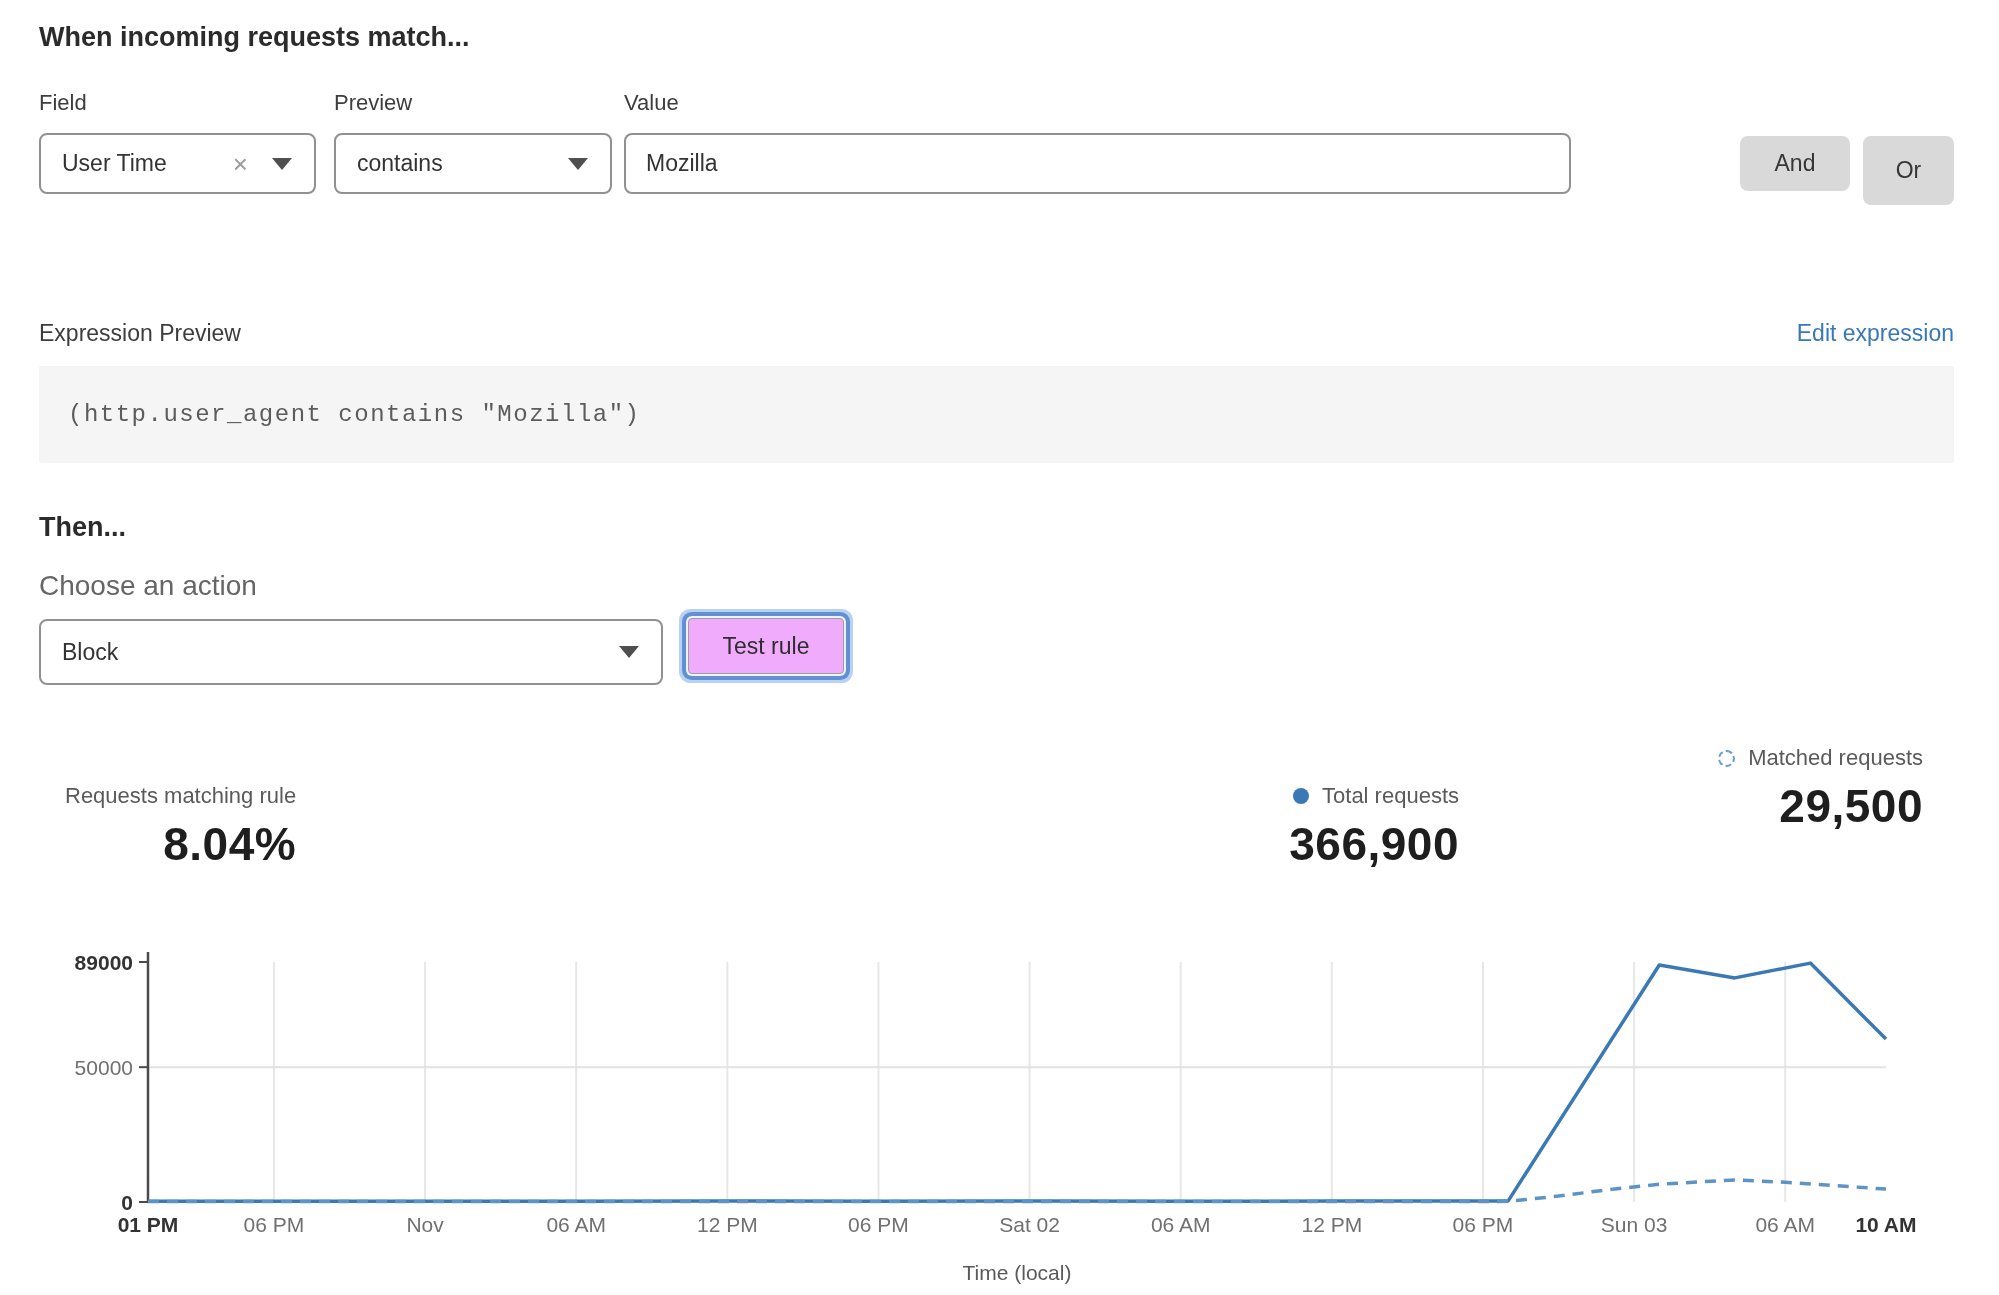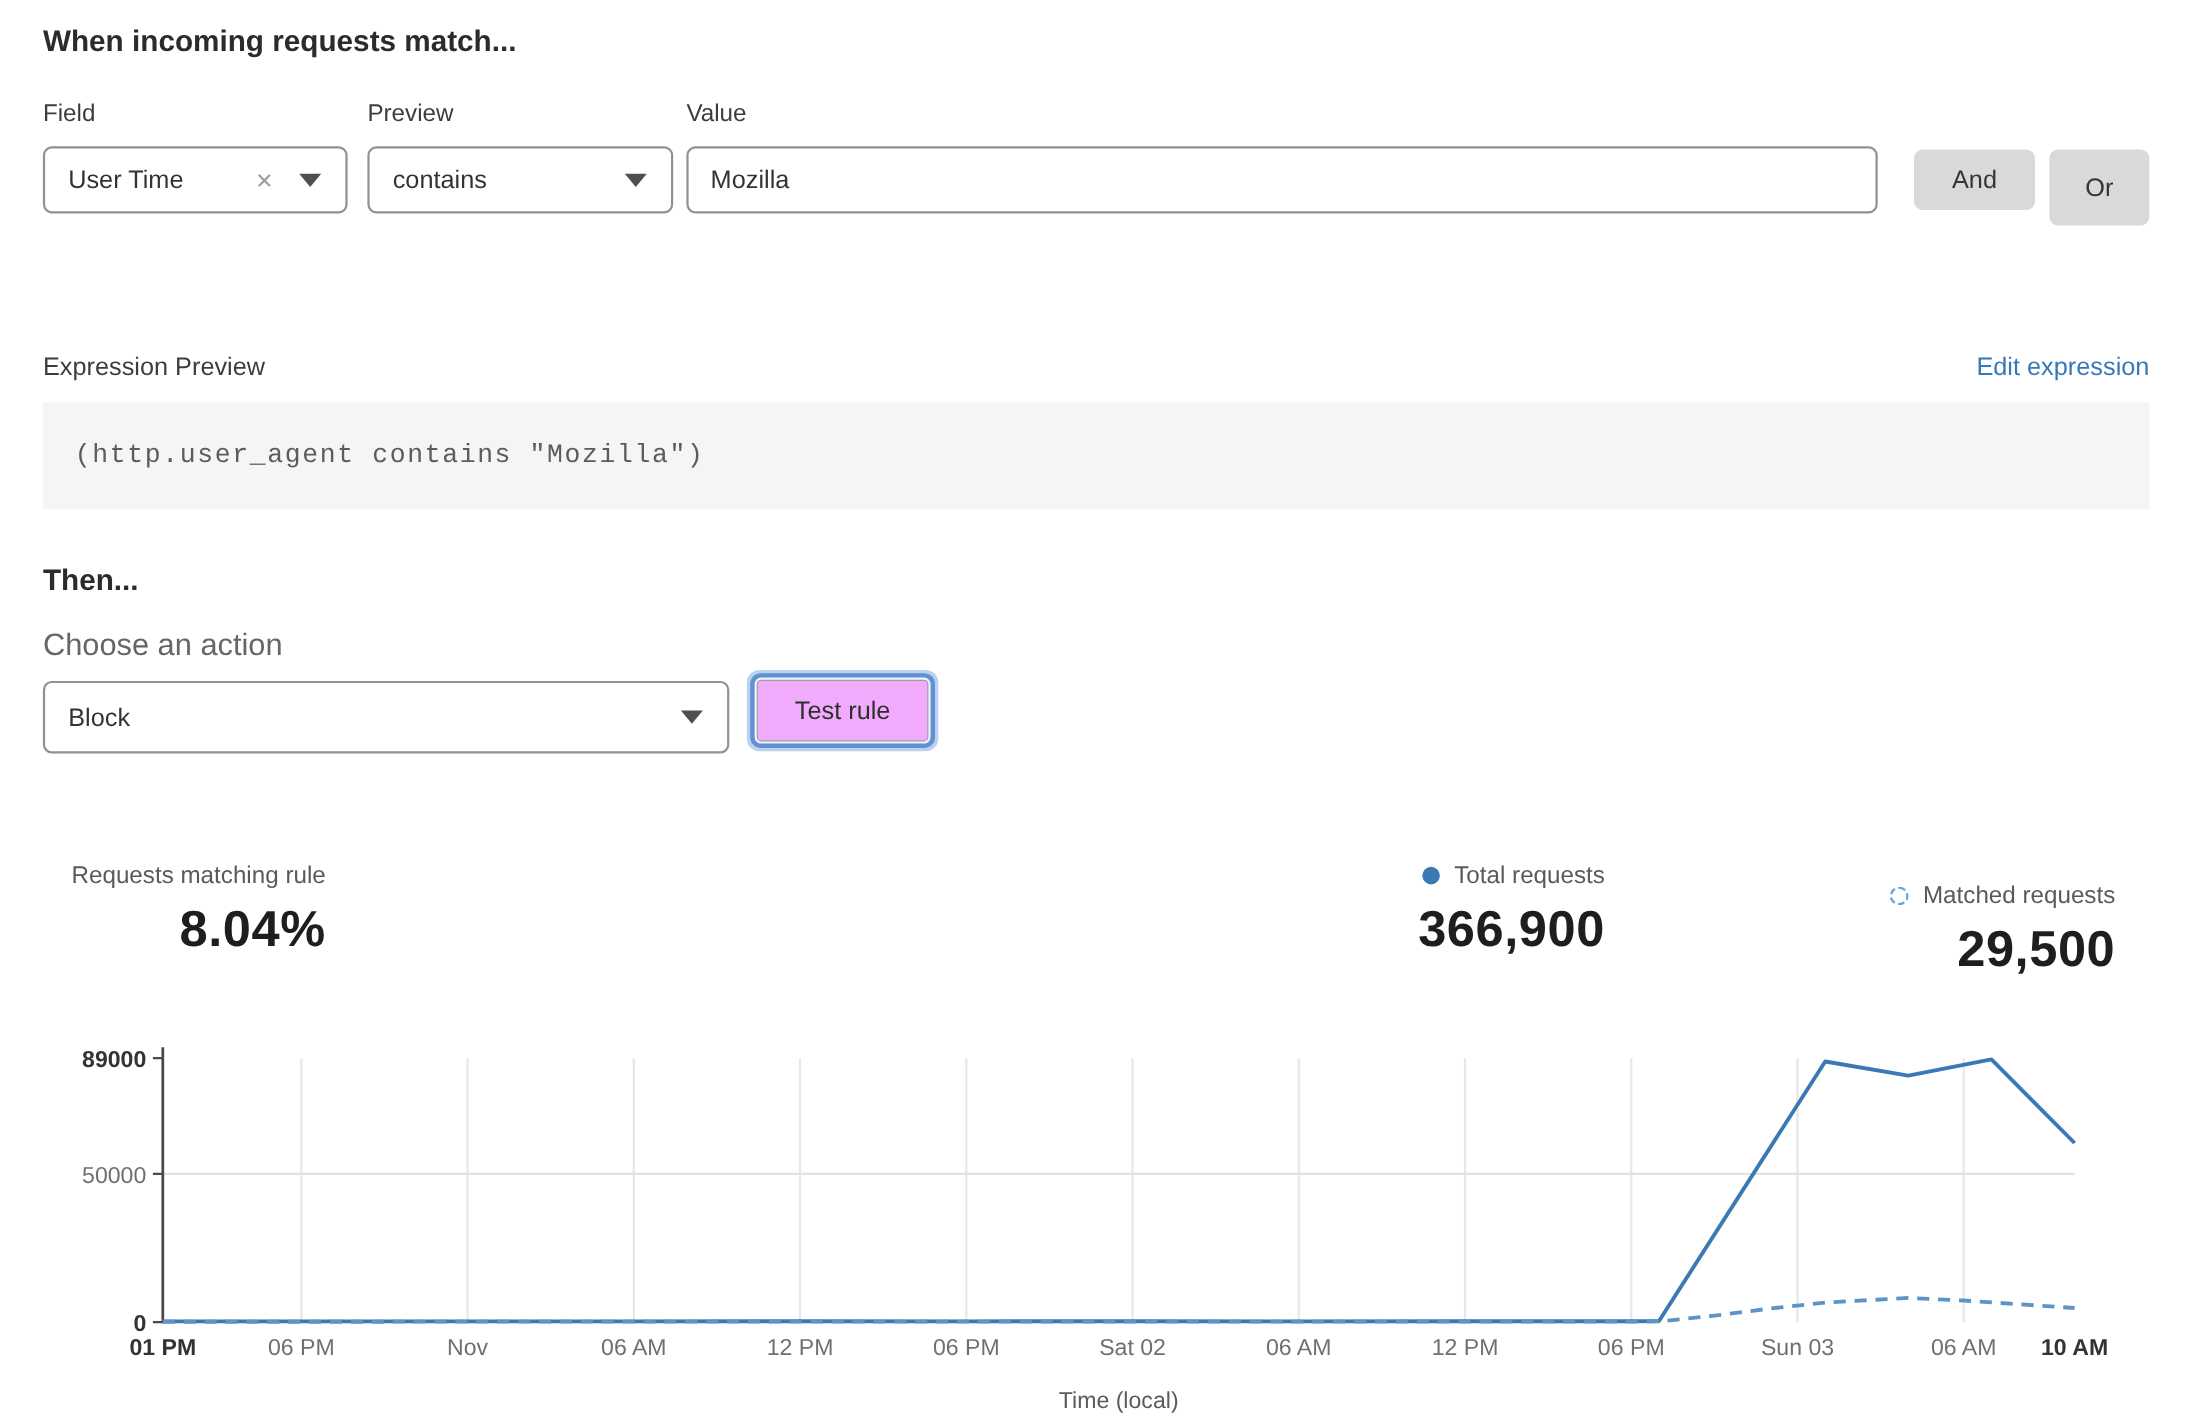--- a/index.html
+++ b/index.html
@@ -103,21 +103,21 @@
     </span>
   </div>
 
   <div class="abs control select" style="left:334px; top:133px; width:278px;gap:20px;">
     <span class="value">contains</span>
     <span class="right-icons">
       <span class="caret"></span>
     </span>
   </div>
 
-  <input class="abs text-input" style="left: 624px; top: 133px; width: 1083px;" value="Mozilla">
+  <input class="abs text-input" style="left: 624px; top: 133px; width: 947px;" value="Mozilla">
 
   <button class="abs gray-btn" style="left:1740px; top:136px; width:110px; height:55px;">And</button>
   <button class="abs gray-btn" style="left:1863px; top:136px; width:91px; height:69px;">Or</button>
 
   <div class="abs field-label" style="left:39px; top:320px; font-size:23px;">Expression Preview</div>
   <a class="abs link" style="top:320px; right:45px;">Edit expression</a>
 
   <div class="abs code-block" style="left:39px; top:366px; width:1915px; height:97px;">
     <code>(http.user_agent contains "Mozilla")</code>
   </div>
@@ -139,21 +139,21 @@
   </div>
 
   <div class="abs stat-right" style="right:540px; top:783px;">
     <div class="legend-row">
       <span class="legend-dot"></span>
       <span class="stat-label">Total requests</span>
     </div>
     <div class="stat-value stat-value-row">366,900</div>
   </div>
 
-  <div class="abs stat-right" style="right:76px; top:801px;">
+  <div class="abs stat-right" style="right:76px; top:745px;">
     <div class="legend-row">
       <span class="legend-ring"></span>
       <span class="stat-label">Matched requests</span>
     </div>
     <div class="stat-value stat-value-row">29,500</div>
   </div>
 
   <svg class="abs" style="left:0; top:930px;" width="1999" height="365" viewBox="0 0 1999 365">
       <line x1="273.94" x2="273.94" y1="32" y2="272" stroke="#e7e7e7" stroke-width="2"></line>
       <line x1="425.068" x2="425.068" y1="32" y2="272" stroke="#e7e7e7" stroke-width="2"></line>

